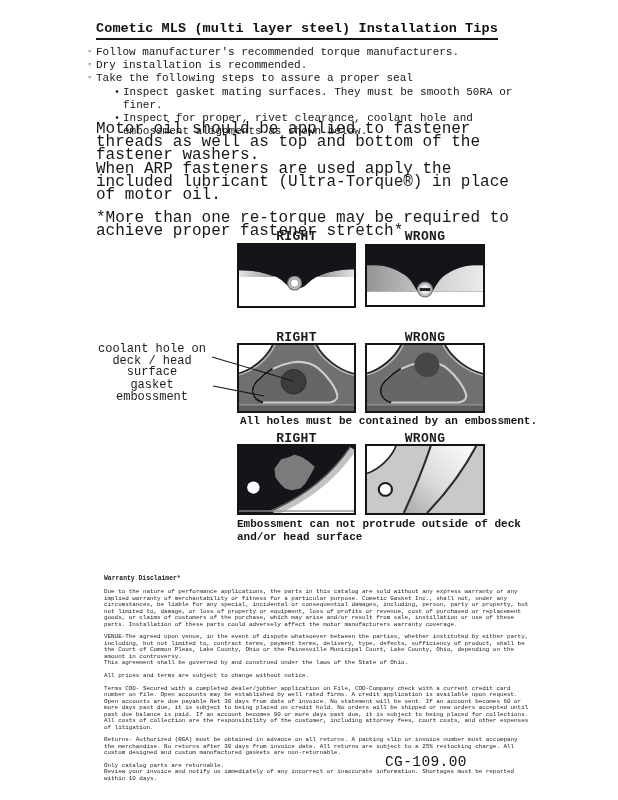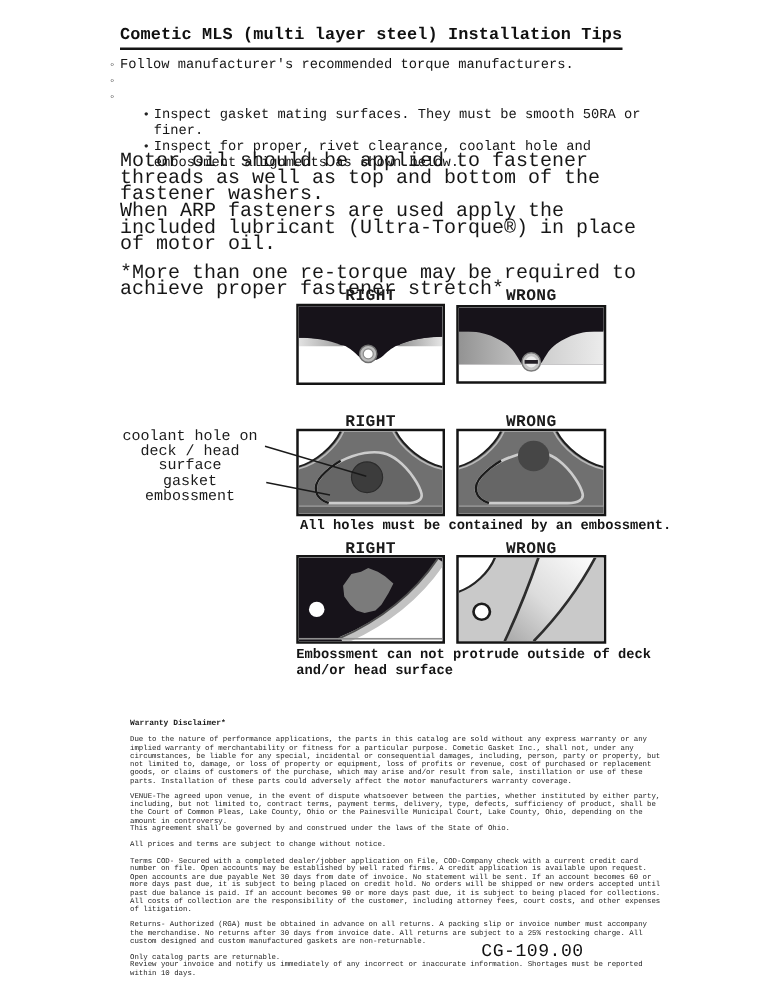--- a/index.html
+++ b/index.html
@@ -49,23 +49,25 @@
 
   <div class="abs title">Cometic MLS (multi layer steel) Installation Tips</div>
 
   <div class="abs bullets">
     <div class="b-row">
       <span class="mk">◦</span>
       <span>Follow manufacturer's recommended torque manufacturers.</span>
     </div>
     <div class="b-row">
       <span class="mk">◦</span>
+      <span>Dry installation is recommended.</span>
     </div>
     <div class="b-row">
       <span class="mk">◦</span>
+      <span>Take the following steps to assure a proper seal</span>
     </div>
     <div class="b-row sub">
       <span class="mk">•</span>
       <span>Inspect gasket mating surfaces.  They must be smooth 50RA or finer.</span>
     </div>
     <div class="b-row sub">
       <span class="mk">•</span>
       <span>Inspect for proper, rivet clearance, coolant hole and embossment alignments as shown below.</span>
     </div>
   </div>

